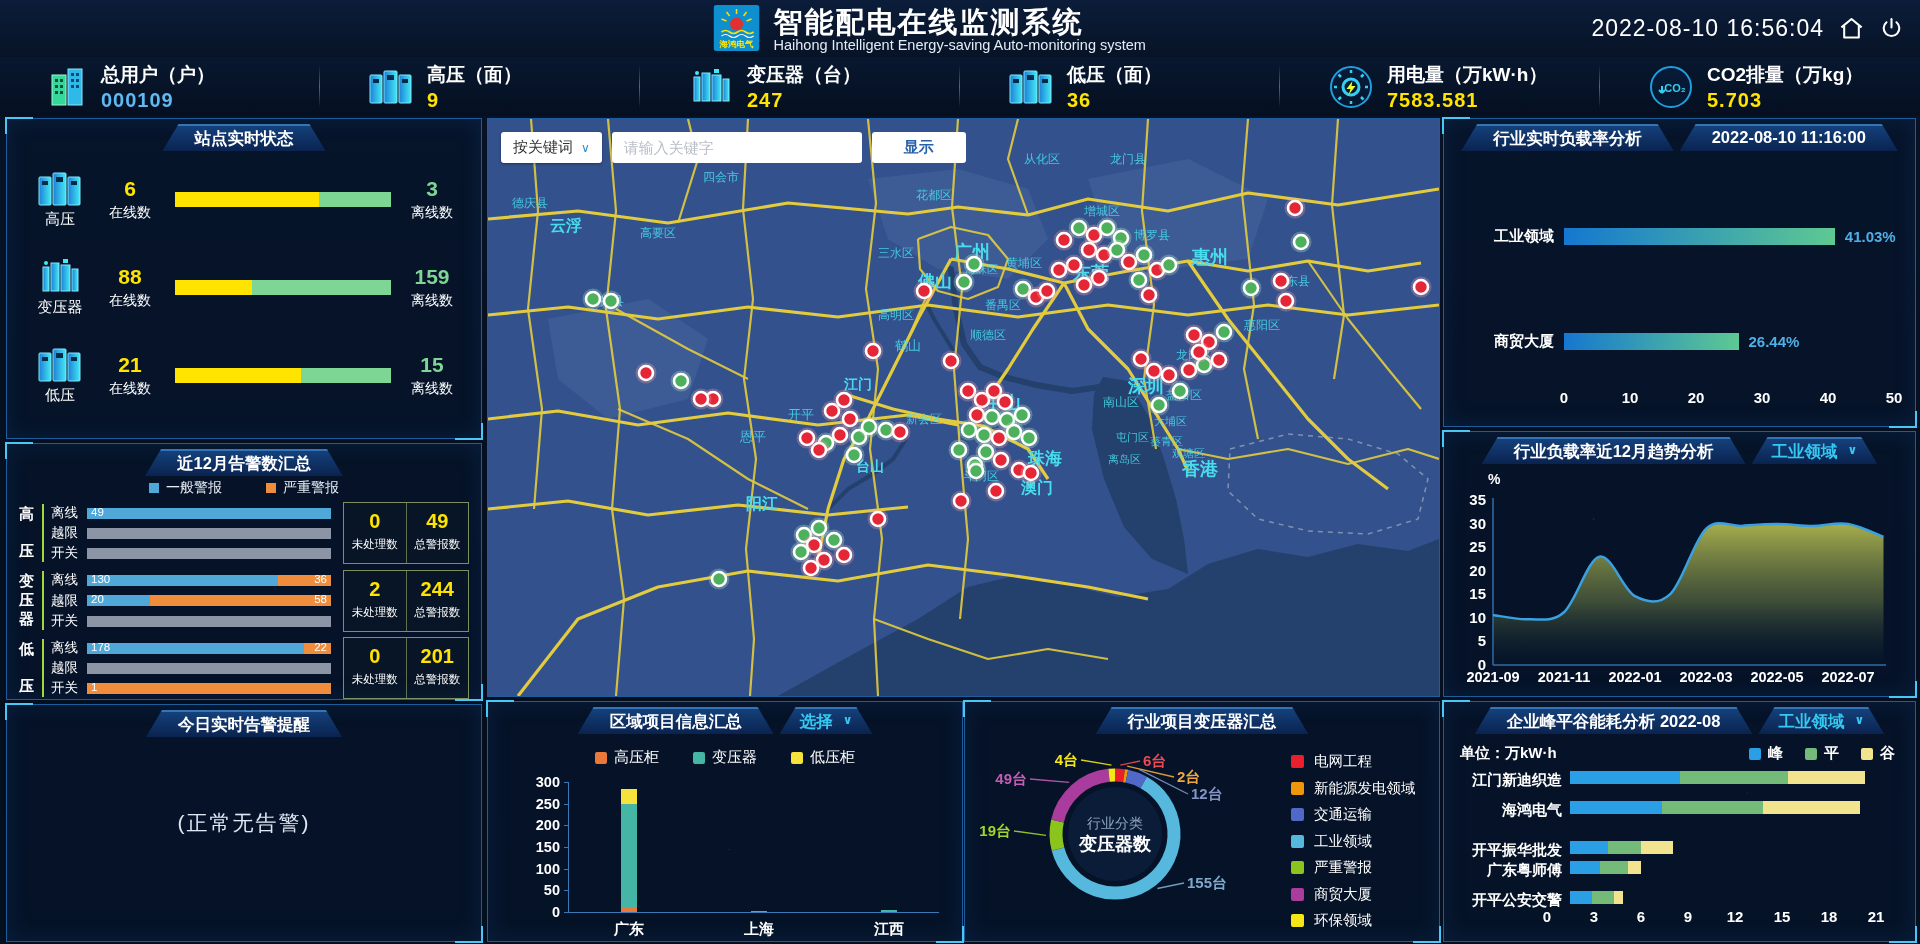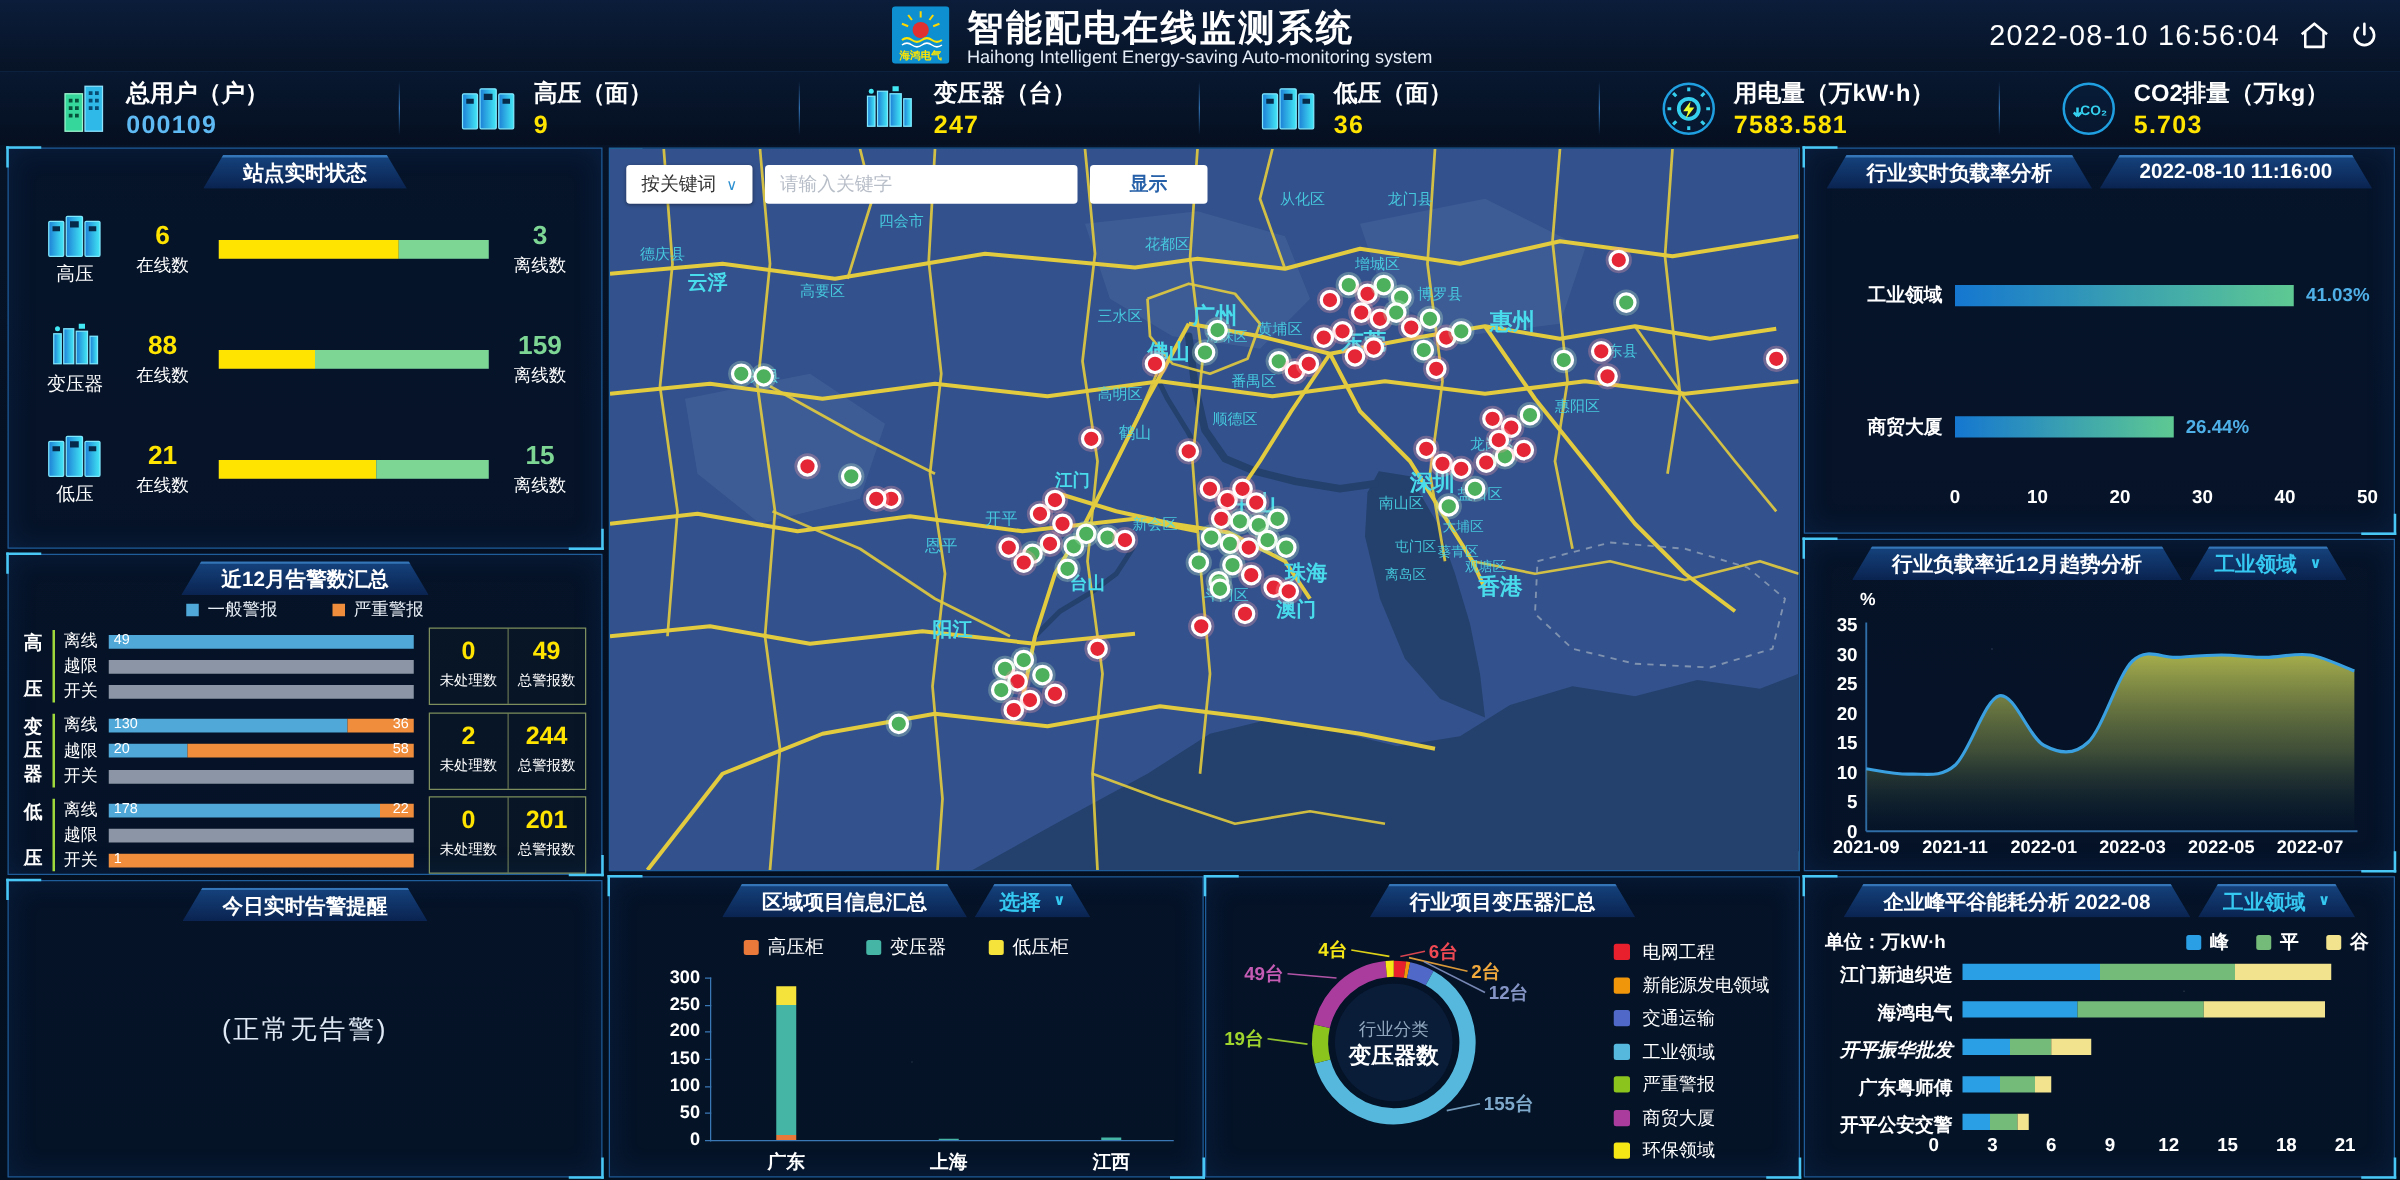--- a/index.html
+++ b/index.html
@@ -1202,21 +1202,21 @@
           <span class="en-seg" style="width: 109.69px; background: rgb(43, 159, 230);"></span>
           <span class="en-seg" style="width: 108.123px; background: rgb(116, 186, 120);"></span>
           <span class="en-seg" style="width: 76.783px; background: rgb(242, 227, 142);"></span>
         </div>
         <div class="en-row" style="top: 63px;">
           <div class="en-lab">海鸿电气</div>
           <span class="en-seg" style="width: 92.453px; background: rgb(43, 159, 230);"></span>
           <span class="en-seg" style="width: 100.288px; background: rgb(116, 186, 120);"></span>
           <span class="en-seg" style="width: 97.154px; background: rgb(242, 227, 142);"></span>
         </div>
-        <div class="en-row" style="top: 93px; font-style: italic;">
+        <div class="en-row" style="top: 103px;">
           <div class="en-lab">开平振华批发</div>
           <span class="en-seg" style="width: 37.608px; background: rgb(43, 159, 230);"></span>
           <span class="en-seg" style="width: 32.907px; background: rgb(116, 186, 120);"></span>
           <span class="en-seg" style="width: 32.907px; background: rgb(242, 227, 142);"></span>
         </div>
         <div class="en-row" style="top: 123px;">
           <div class="en-lab">广东粤师傅</div>
           <span class="en-seg" style="width: 29.773px; background: rgb(43, 159, 230);"></span>
           <span class="en-seg" style="width: 28.206px; background: rgb(116, 186, 120);"></span>
           <span class="en-seg" style="width: 12.536px; background: rgb(242, 227, 142);"></span>

